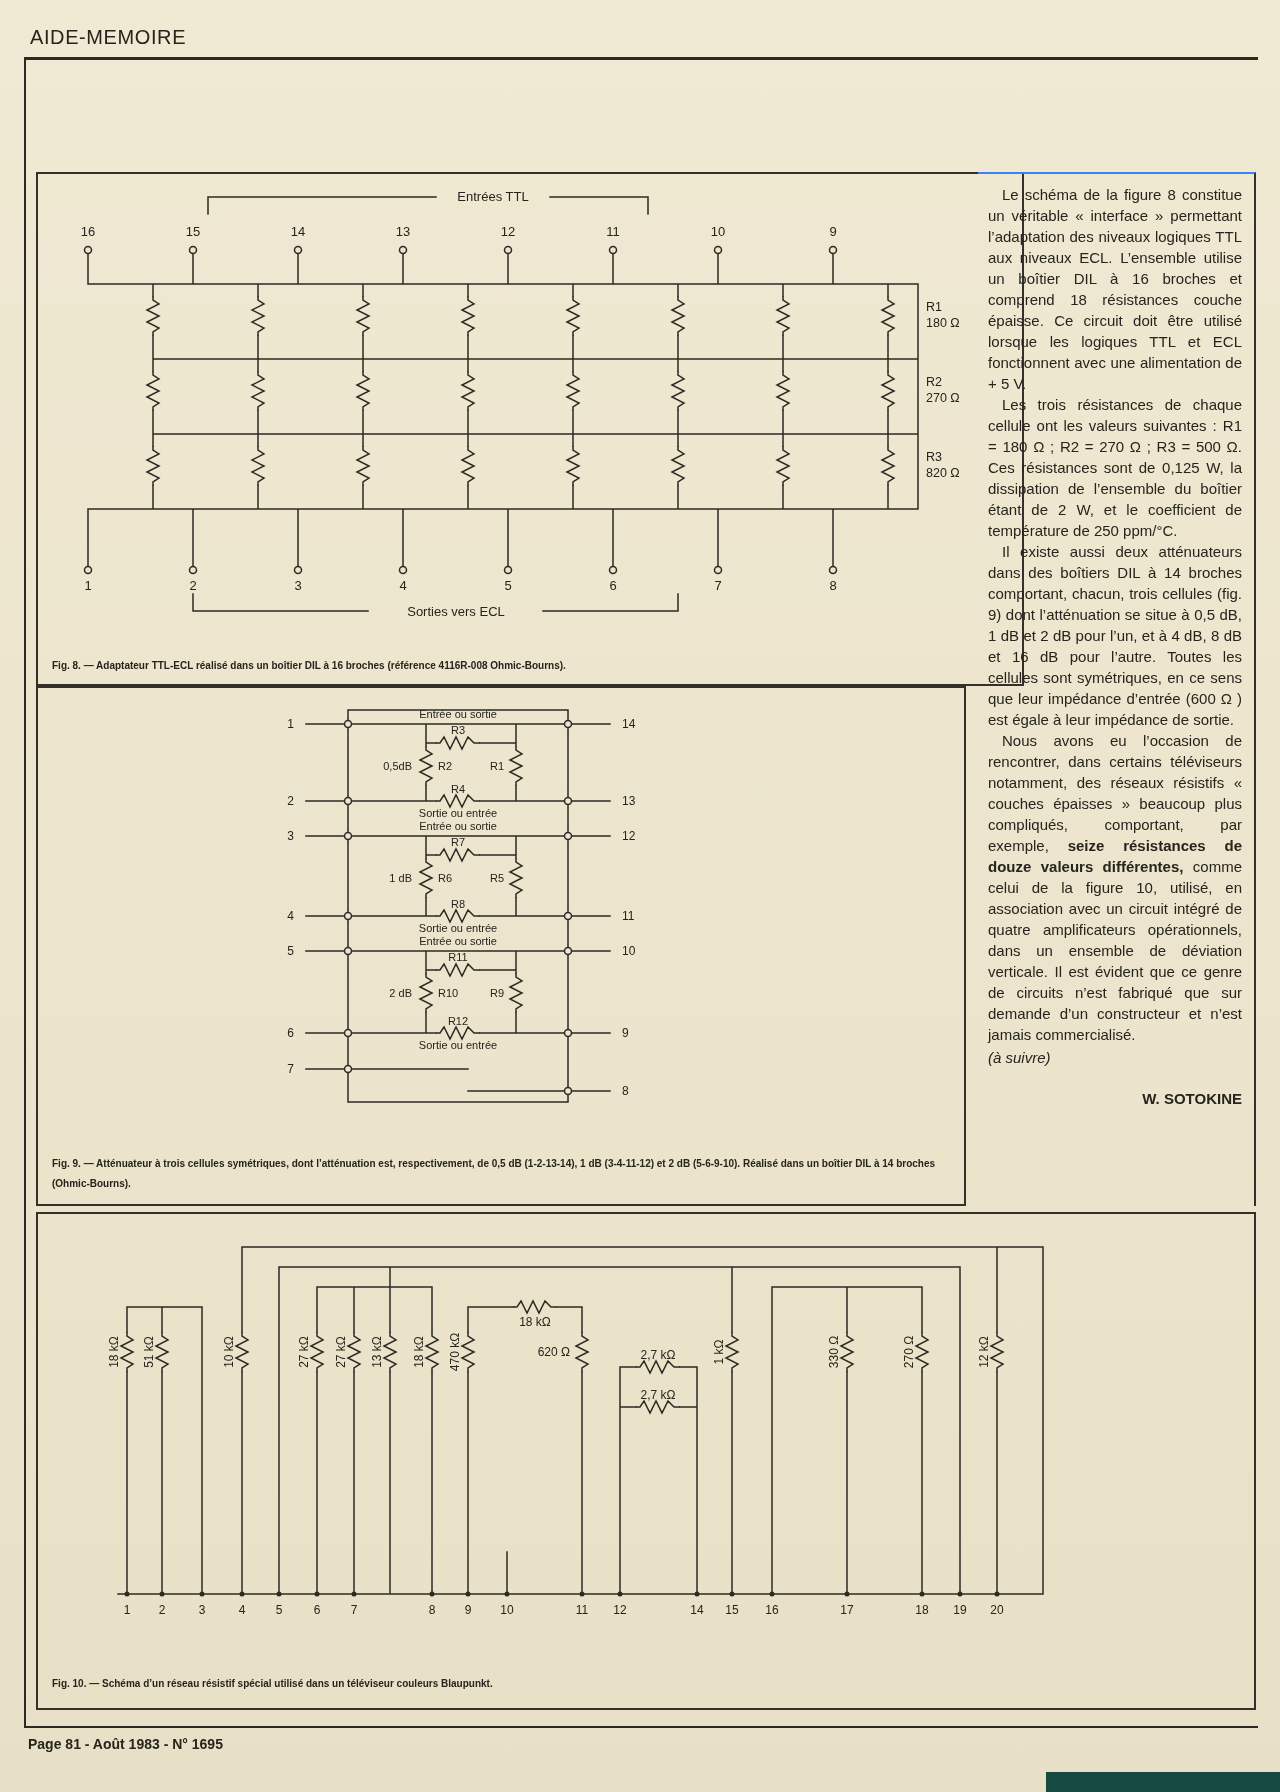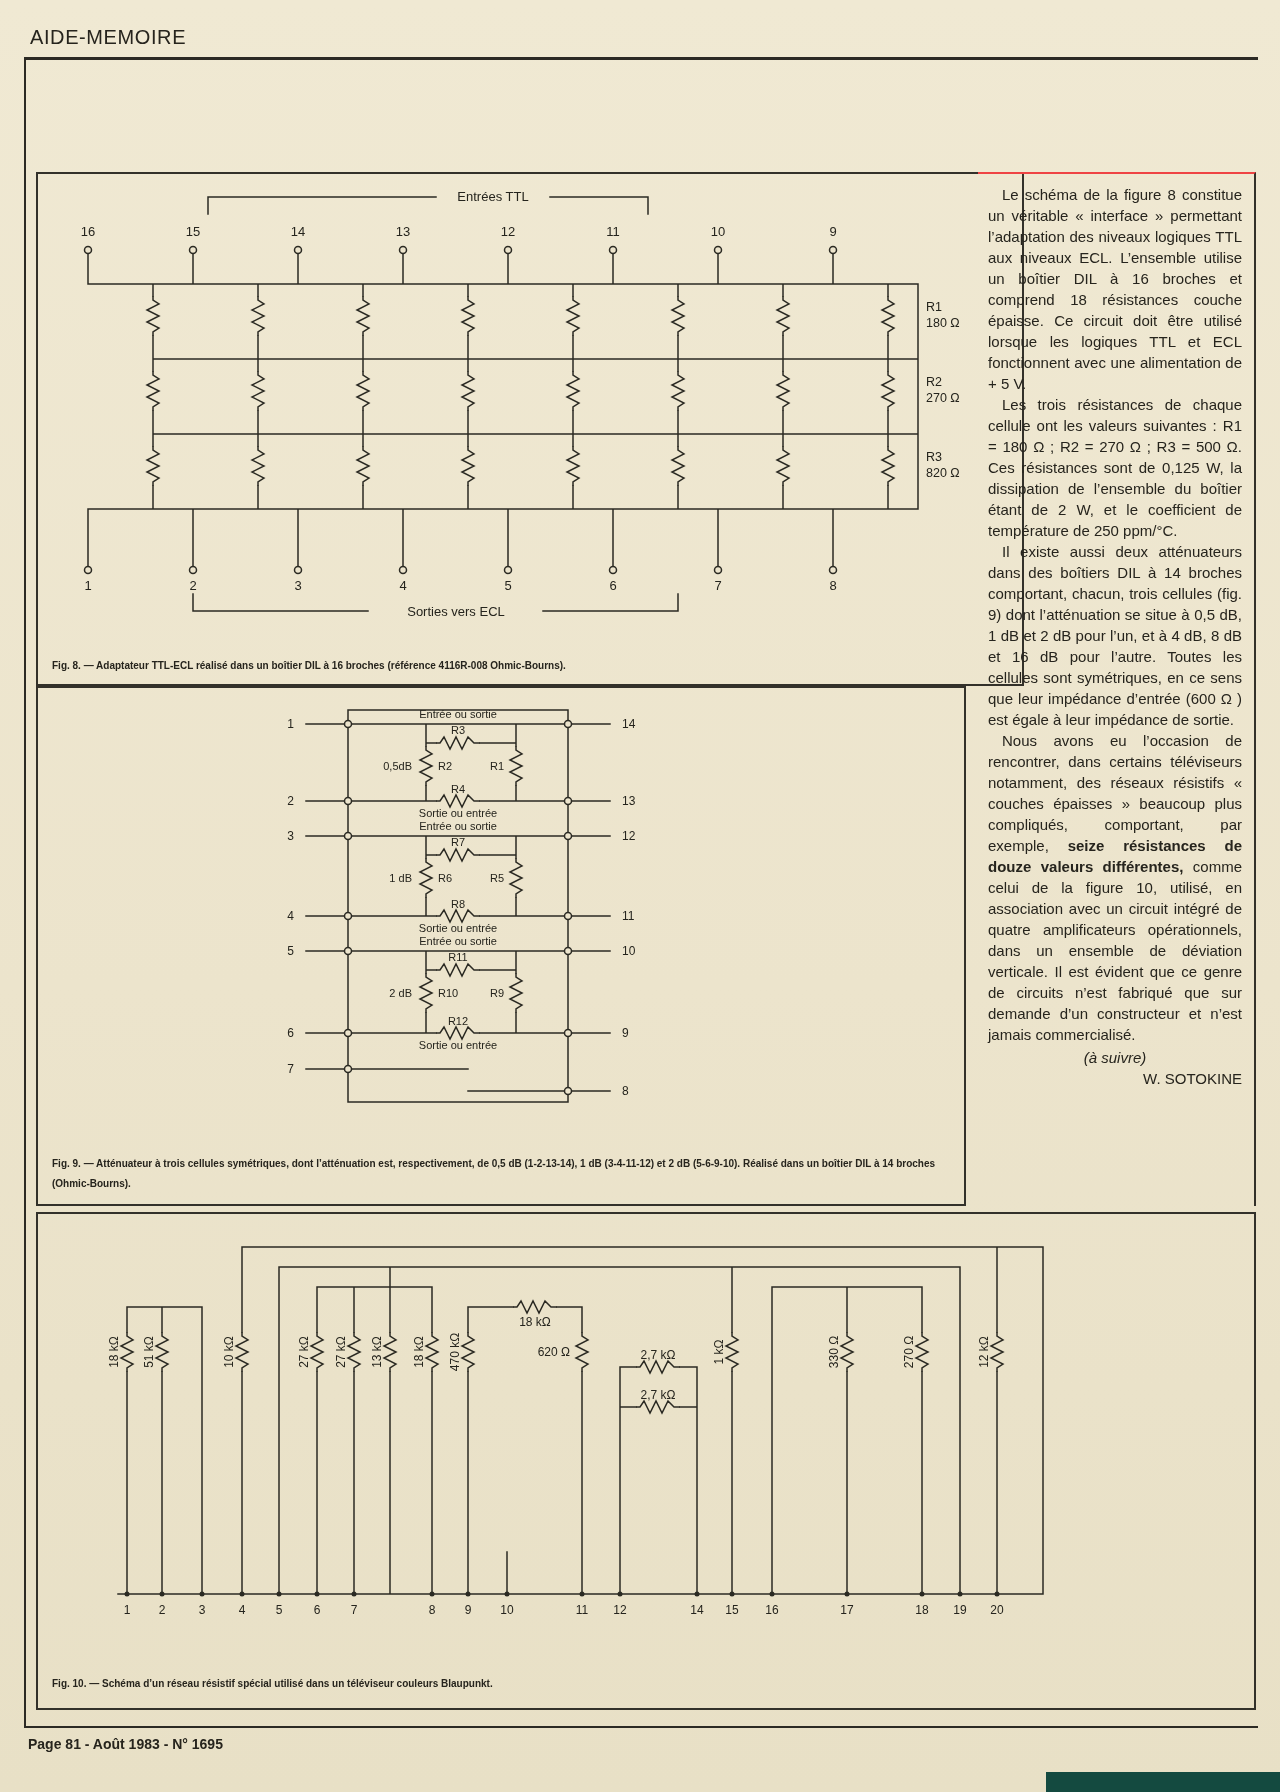--- a/index.html
+++ b/index.html
@@ -15,26 +15,26 @@
   .rule-bottom { position:absolute; top:1726px; left:24px; width:1234px; height:2px; background:#2c2a24; }
   .footer { position:absolute; top:1736px; left:28px; font-size:14px; font-weight:bold; }
   .teal-bar { position:absolute; left:1046px; top:1772px; width:234px; height:20px; background:#144a40; }
 
   .box { position:absolute; border:2px solid #33312a; }
   #box1 { left:36px; top:172px; width:988px; height:514px; }
   #box2 { left:36px; top:686px; width:930px; height:520px; }
   #box3 { left:36px; top:1212px; width:1220px; height:498px; }
   .rightcol {
     position:absolute; left:978px; top:172px; width:278px; height:1034px;
-    border-top:2px solid #ef4444; border-right:2px solid #33312a;
+    border-top:2px solid #3b82f6; border-right:2px solid #33312a;
     padding:10px 12px 0 10px;
   }
   .rightcol p { font-size:15px; line-height:21px; text-align:justify; text-indent:14px; }
-  .rightcol .suite { text-align:center; font-style:italic; text-indent:0; margin-top:2px; }
-  .rightcol .author { text-align:right; font-weight:normal; text-indent:0; }
+  .rightcol .suite { text-align:left; font-style:italic; text-indent:0; margin-top:2px; }
+  .rightcol .author { text-align:right; font-weight:bold; text-indent:0;margin-top:20px; }
 
   .caption { position:absolute; left:14px; right:14px; font-size:10px; line-height:20px; font-weight:bold; }
   #box1 .caption { bottom:8px; }
   #box2 .caption { bottom:10px; }
   #box3 .caption { bottom:14px; }
 
   svg { display:block; font-family:"Liberation Sans",sans-serif; }
   .wire { stroke:#2b2a23; stroke-width:1.5; fill:none; stroke-linecap:square; }
   use.res { stroke:#2b2a23; stroke-width:1.5; fill:none; }
   .pin { stroke:#2b2a23; stroke-width:1.5; fill:#ece4cc; }

